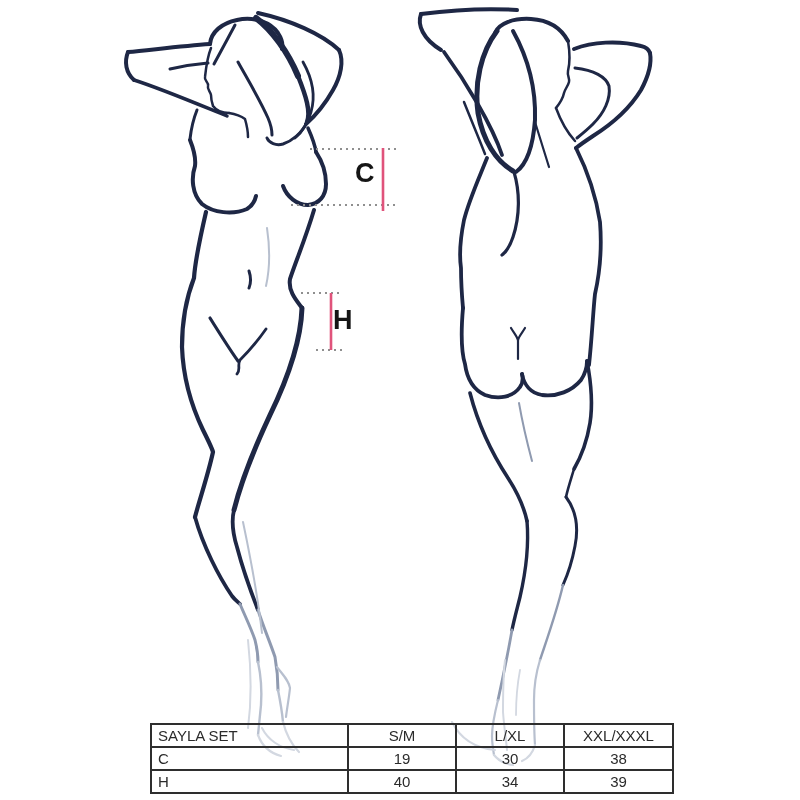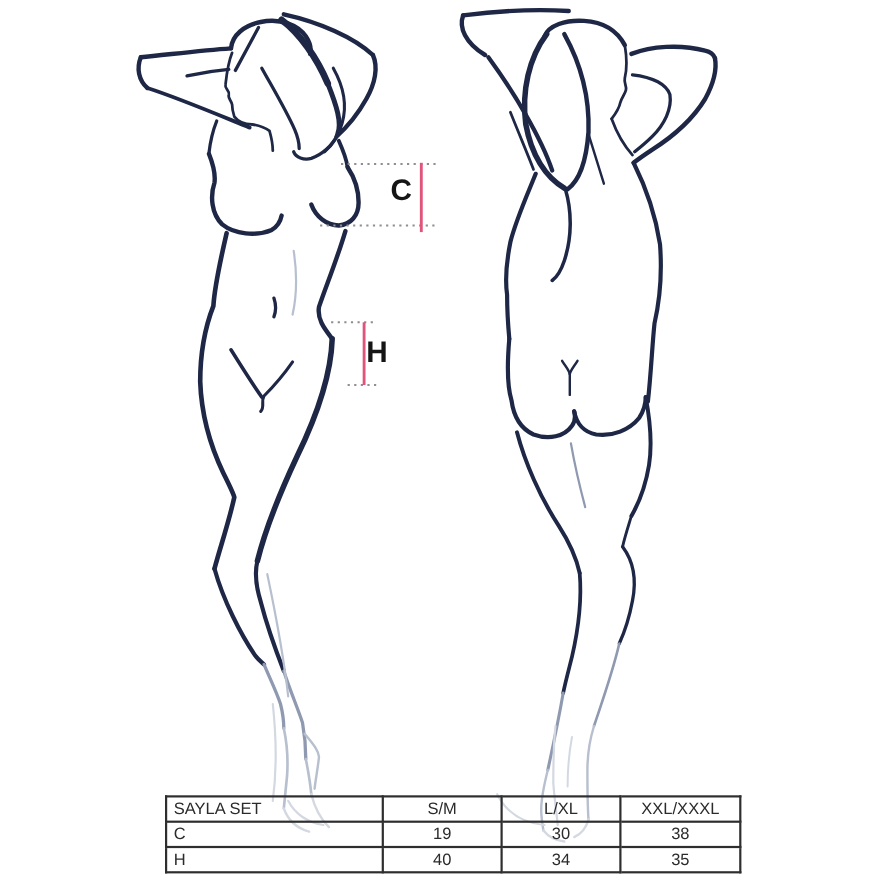--- a/index.html
+++ b/index.html
@@ -161,18 +161,18 @@
       <tr>
         <td class="lbl">C</td>
         <td>19</td>
         <td>30</td>
         <td>38</td>
       </tr>
       <tr>
         <td class="lbl">H</td>
         <td>40</td>
         <td>34</td>
-        <td>35</td>
+        <td>39</td>
       </tr>
     </tbody>
   </table>
 
 </div>
 
 </body></html>

